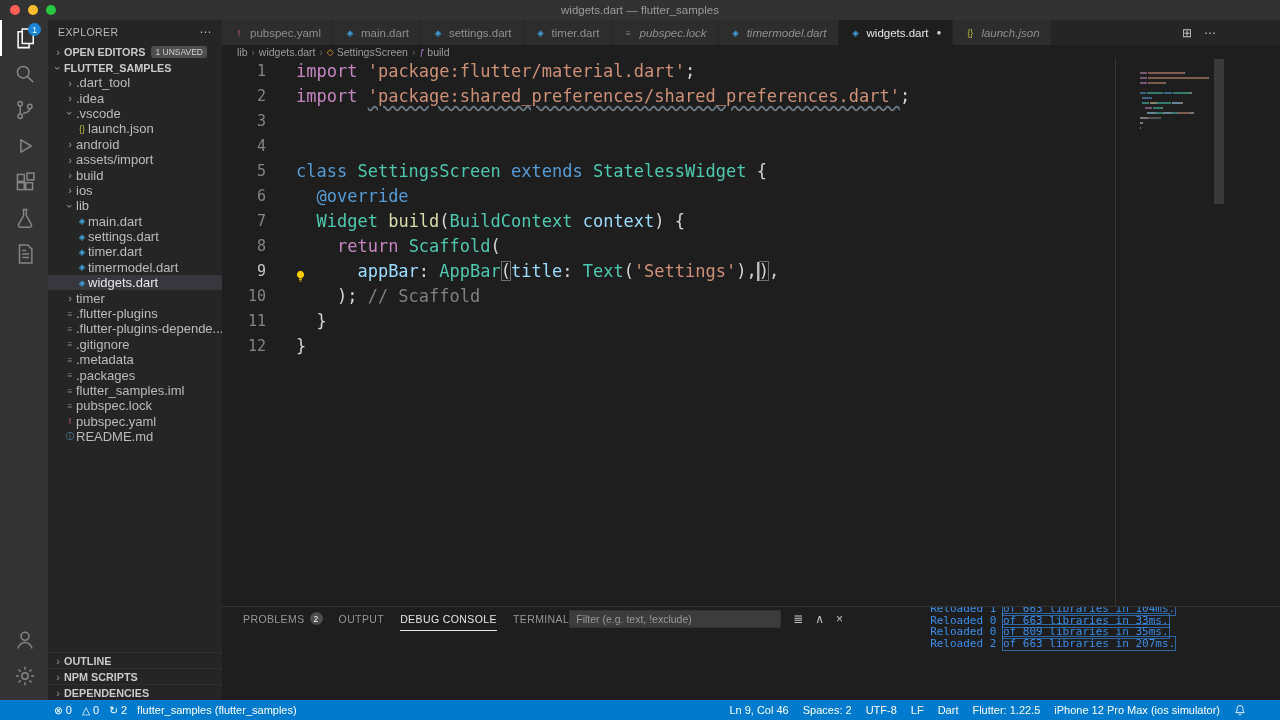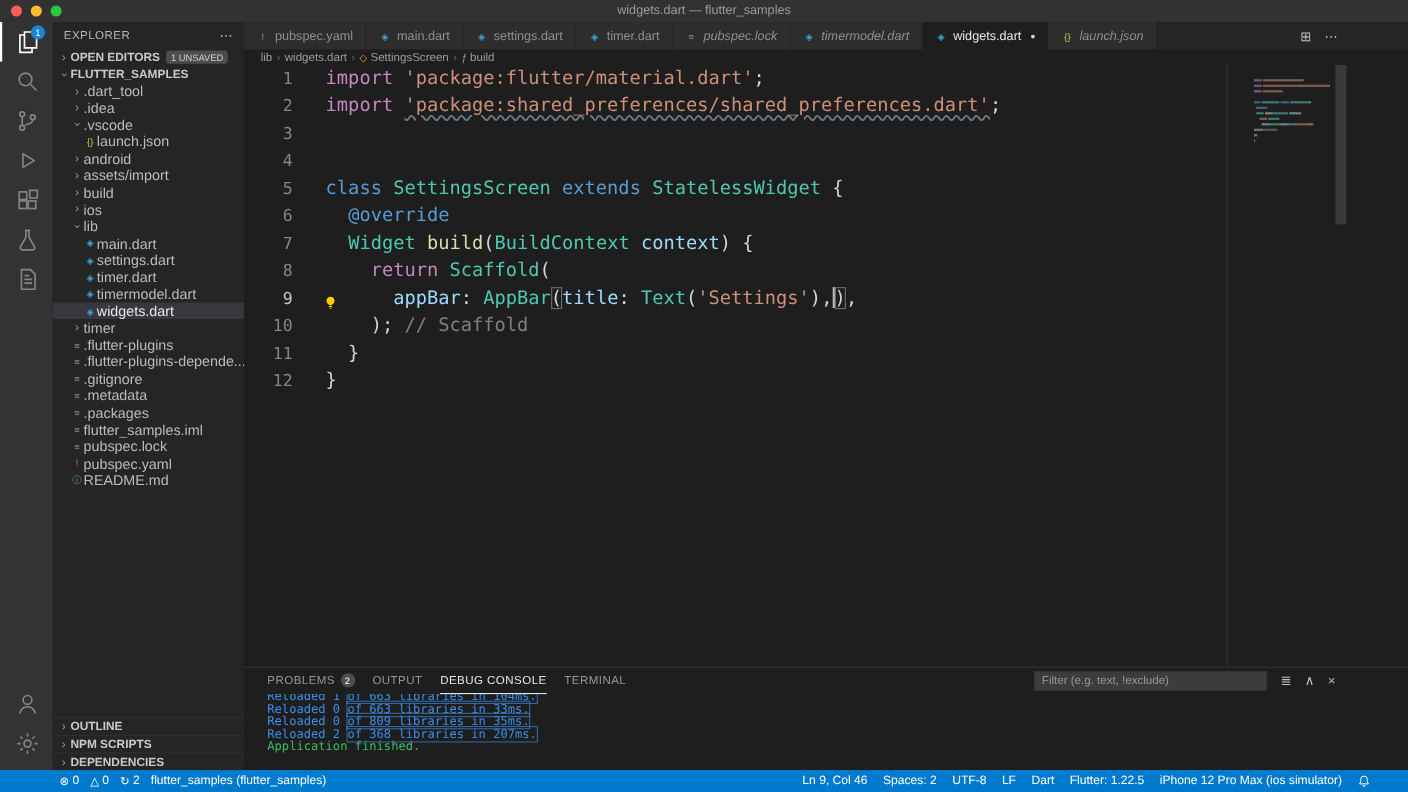--- a/index.html
+++ b/index.html
@@ -72,21 +72,21 @@
   .tok-m{outline:1px solid #6e6e6e;outline-offset:-1px}
   .caret{display:inline-block;width:0;height:19px;border-left:2px solid #b8b8b8;vertical-align:-4px}
   .bulb{position:absolute;left:72px;top:6px;cursor:pointer}
   .ruler{position:absolute;top:0;bottom:0;left:893px;width:1px;background:#383838}
   .minimap{position:absolute;top:3px;right:68px;width:72px}
   .mm-row{height:2px;margin-bottom:3px;font-size:0;white-space:nowrap}
   .mm-tok{display:inline-block;height:2px;opacity:.55}
   .scroll-v{position:absolute;top:0;right:56px;width:10px;height:145px;background:rgba(121,121,121,.3);cursor:pointer}
 
   
-  .panel{height:94px;flex:none;border-top:1px solid #333;display:flex;flex-direction:column;background:#1e1e1e}
+  .panel{height:94px;flex:none;border-top:1px solid #333;display:flex;flex-direction:row;background:#1e1e1e}
   .panel-header{height:24px;display:flex;align-items:center;padding-left:21px;flex:none}
   .panel-tabs{display:flex;gap:16px;align-items:center;height:100%}
   .ptab{display:flex;align-items:center;gap:5px;height:100%;font-size:10.5px;letter-spacing:.4px;color:#969696;cursor:pointer;border-bottom:1px solid transparent}
   .ptab.active{color:#e7e7e7;border-bottom:1px solid #e7e7e7}
   .pbadge{background:#4d4d4d;color:#fff;font-size:8.5px;min-width:13px;height:13px;border-radius:7px;display:flex;align-items:center;justify-content:center}
   .panel-filter{margin-left:auto;width:212px;height:18px;background:#3c3c3c;border:1px solid #333;color:#ddd;font-size:10.5px;padding:0 6px;outline:none;font-family:"Liberation Sans",sans-serif}
   .panel-filter::placeholder{color:#989898}
   .panel-actions{display:flex;align-items:center;gap:12px;padding:0 66px 0 12px;color:#c0c0c0;font-size:12px}
   .panel-actions span{cursor:pointer}
   .console-clip{flex:1;overflow:hidden;padding-left:21px}
@@ -464,22 +464,21 @@
             <span>≣</span>
             <span>∧</span>
             <span>×</span>
           </div>
       </div>
       <div class="console-clip">
         <div class="console">
             <div class="con-line"><span class="con-info">Reloaded 1 </span><span class="con-info boxed">of 663 libraries in 104ms.</span></div>
             <div class="con-line"><span class="con-info">Reloaded 0 </span><span class="con-info boxed">of 663 libraries in 33ms.</span></div>
             <div class="con-line"><span class="con-info">Reloaded 0 </span><span class="con-info boxed">of 809 libraries in 35ms.</span></div>
-            <div class="con-line"><span class="con-info">Reloaded 2 </span><span class="con-info boxed">of 368 libraries in 207ms.</span></div>
-            <div class="con-line"><span class="con-success">Application finished.</span></div>
+            <div class="con-line"><span class="con-info">Reloaded 2 </span><span class="con-info boxed">of 663 libraries in 207ms.</span></div>
           </div>
       </div>
     </div>
   </div>
 </div>
 
 <div class="statusbar">
   <div class="sbl">
       <span class="st-item">
         <span class="st-ic">⊗</span>

